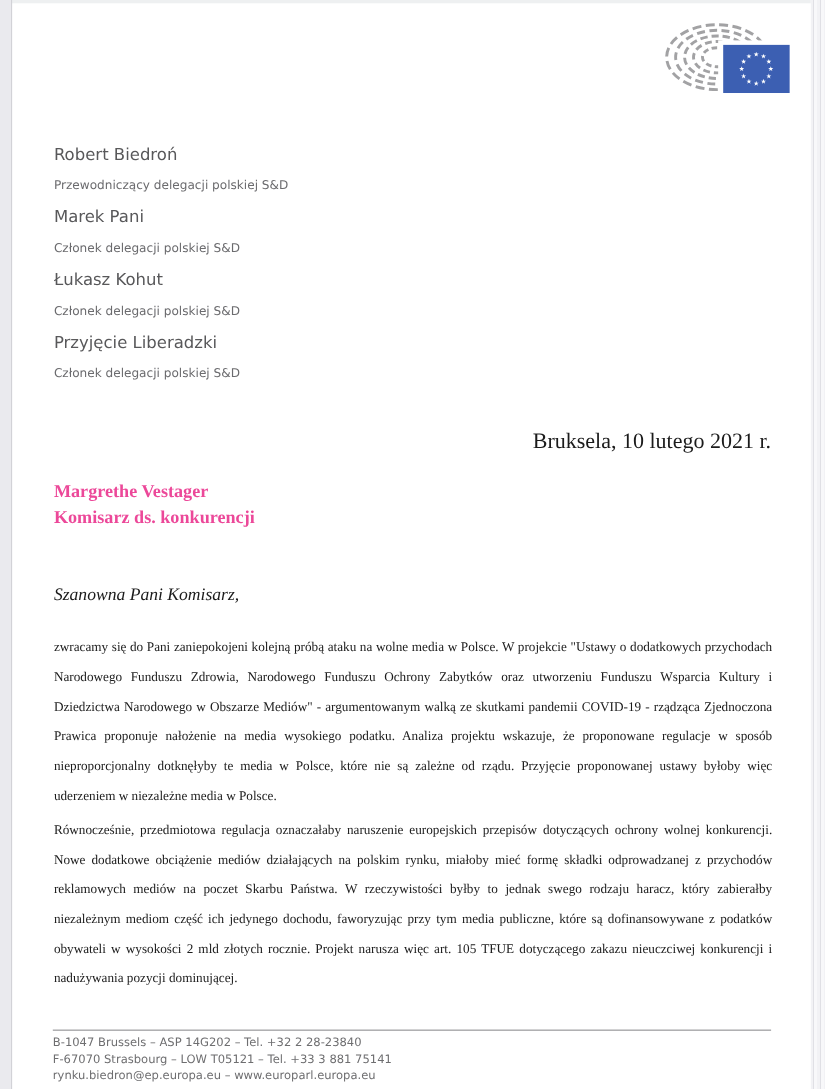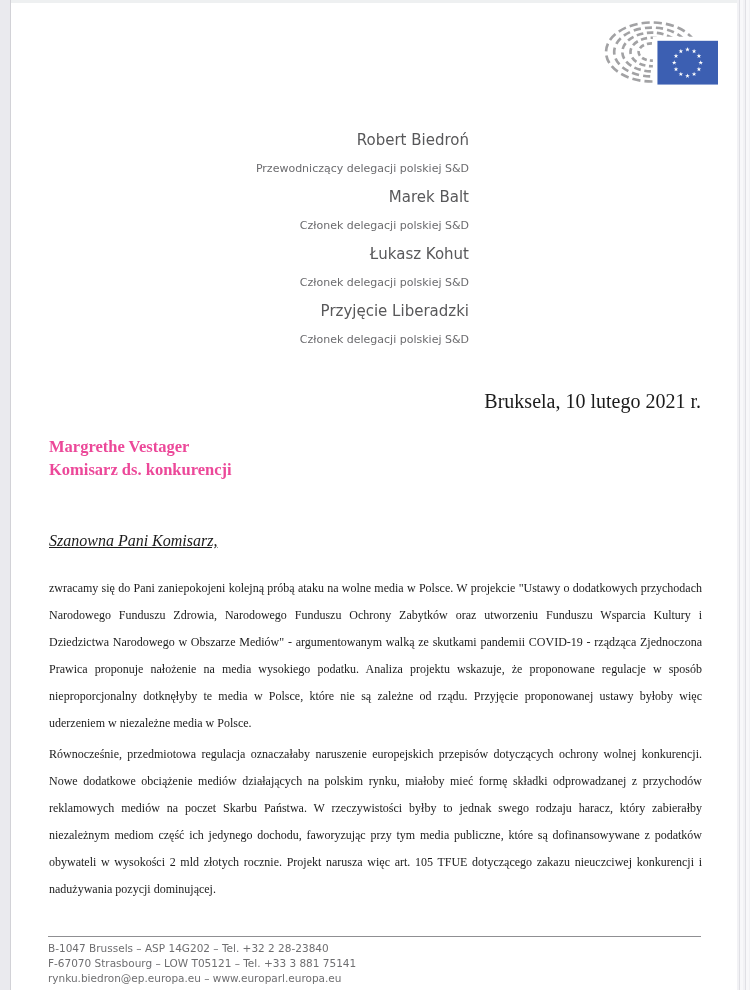--- a/index.html
+++ b/index.html
@@ -20,41 +20,41 @@
     position: absolute; right: 0; top: 0; width: 13px; height: 990px;
     background: repeating-linear-gradient(90deg, #f2f2f5 0 2px, #e0e0e5 2px 3px, #f8f8fa 3px 6px);
   }
   .edge-top {
     position: absolute; left: 0; top: 0; width: 750px; height: 3px;
     background: #eef0f1;
   }
   
   .ep-logo { position: absolute; left: 603px; top: 20px; width: 115px; height: 65px; }
   
-  .senders { position: absolute; left: 49px; top: 131px; width: 420px; text-align: right; }
+  .senders { position: absolute; left: 49px; top: 131px; width: 420px; }
   .sender-name {
     font-family: "DejaVu Sans", sans-serif;
     font-size: 15px; color: #58585a; margin: 0 0 13px 0; line-height: 18px;
   }
   .sender-role {
     font-family: "DejaVu Sans", sans-serif;
     font-size: 11px; color: #6b6b6e; margin: 0 0 13px 0; line-height: 13px;
   }
   
   .dateline {
     position: absolute; right: 49px; top: 390px;
     font-size: 20px; color: #1b1b1b;
   }
   .recipient {
     position: absolute; left: 49px; top: 435px;
     font-size: 16.5px; font-weight: bold; color: #ec4899; line-height: 23px;
   }
   .salutation {
     position: absolute; left: 49px; top: 532px;
-    font-size: 16px; font-style: italic; color: #1b1b1b; text-decoration: underline;
+    font-size: 16px; font-style: italic; color: #1b1b1b;
   }
   .para {
     position: absolute; left: 49px; width: 653px;
     font-size: 12px; line-height: 27px; color: #1b1b1b;
     text-align: justify;
   }
   .para-1 { top: 575px; }
   .para-2 { top: 741px; }
   
   .footer-rule {
@@ -102,21 +102,21 @@
       <use href="#star" x="71.74" y="48"></use>
       <use href="#star" x="70" y="41.5"></use>
       <use href="#star" x="71.74" y="35"></use>
       <use href="#star" x="76.5" y="30.24"></use>
     </g>
   </svg>
 
   <div class="senders">
     <div class="sender-name">Robert Biedroń</div>
     <div class="sender-role">Przewodniczący delegacji polskiej S&amp;D</div>
-    <div class="sender-name">Marek Balt</div>
+    <div class="sender-name">Marek Pani</div>
     <div class="sender-role">Członek delegacji polskiej S&amp;D</div>
     <div class="sender-name">Łukasz Kohut</div>
     <div class="sender-role">Członek delegacji polskiej S&amp;D</div>
     <div class="sender-name">Przyjęcie Liberadzki</div>
     <div class="sender-role">Członek delegacji polskiej S&amp;D</div>
   </div>
 
   <div class="dateline">Bruksela, 10 lutego 2021 r.</div>
 
   <div class="recipient">

